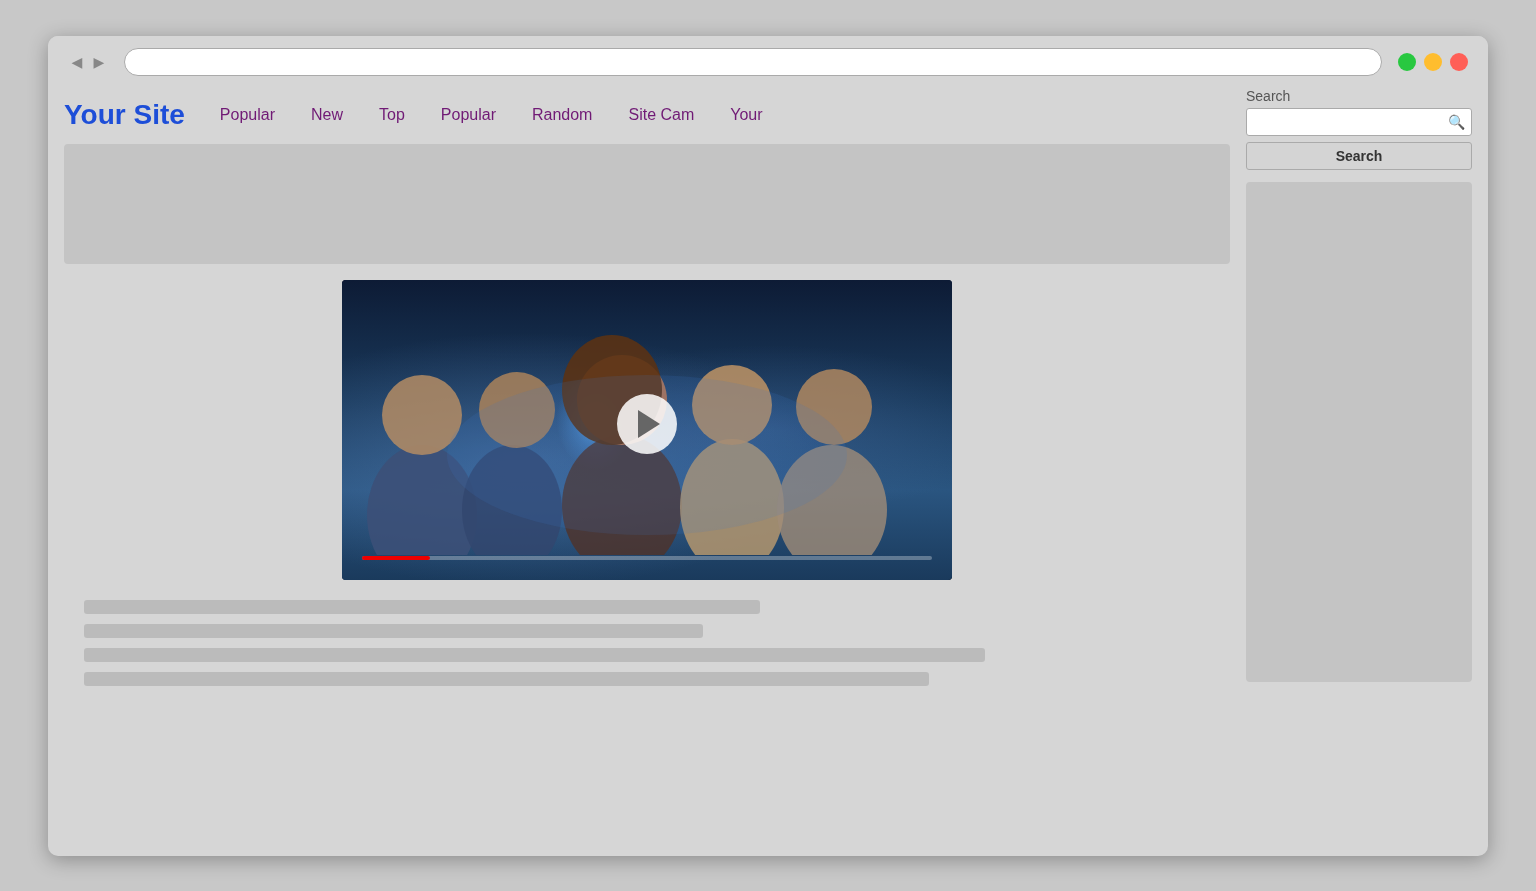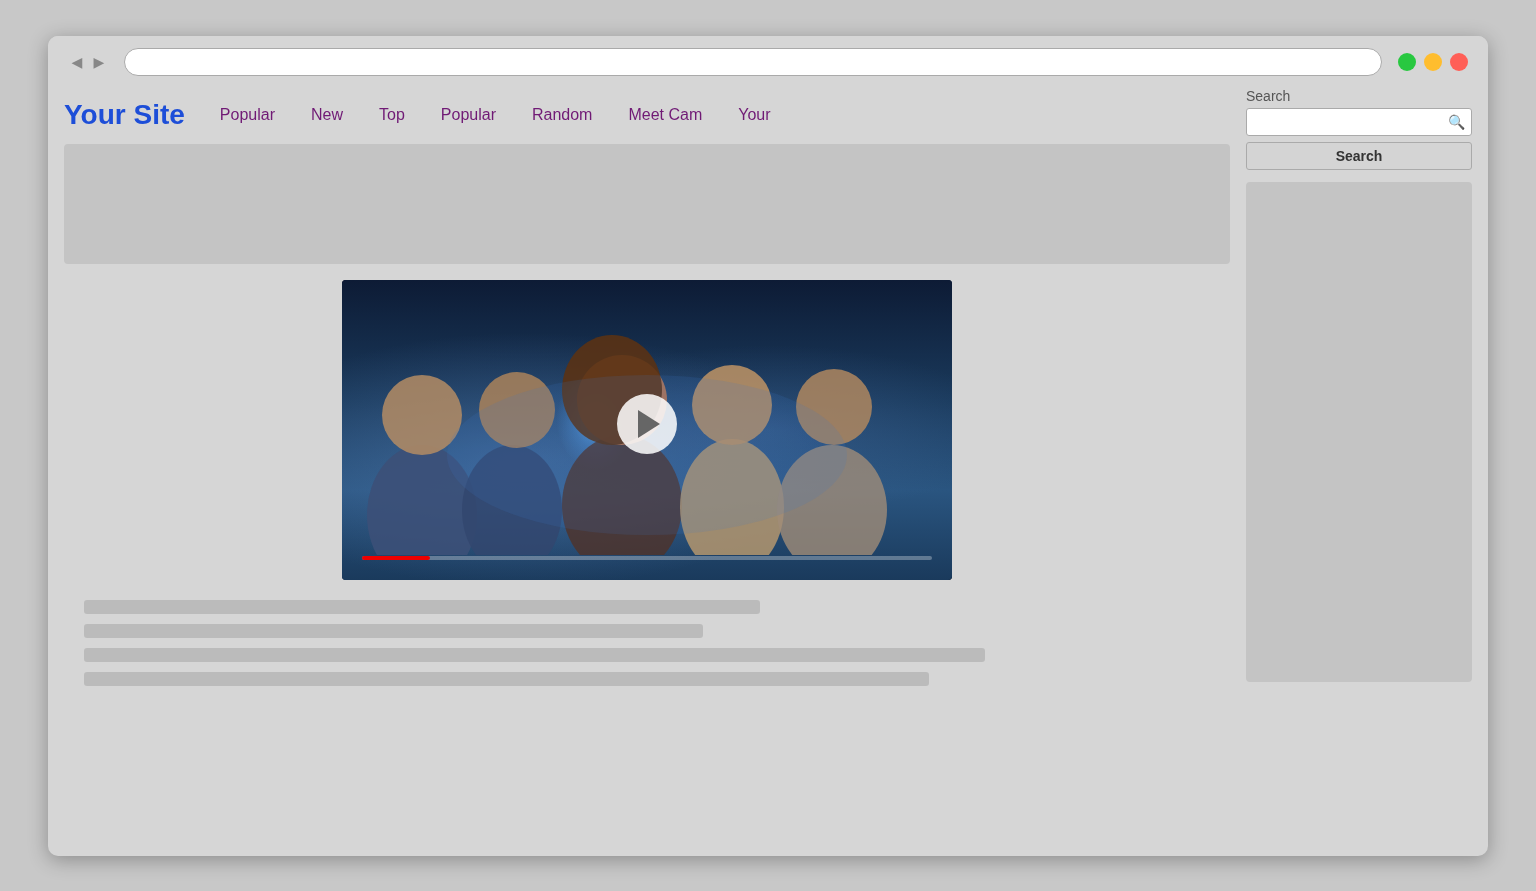--- a/index.html
+++ b/index.html
@@ -329,21 +329,21 @@
     <div class="content-area">
 
       <div class="site-header">
         <div class="site-logo">Your Site</div>
         <nav class="nav-menu">
           <div class="nav-item">Popular</div>
           <div class="nav-item">New</div>
           <div class="nav-item">Top</div>
           <div class="nav-item">Popular</div>
           <div class="nav-item">Random</div>
-          <div class="nav-item">Meet Cam</div>
+          <div class="nav-item">Site Cam</div>
           <div class="nav-item">Your</div>
         </nav>
       </div>
 
       <div class="ad-banner"></div>
 
       <div class="video-container">
         <div class="video-player">
           <div class="video-thumbnail">
             <div class="video-crowd"></div>

